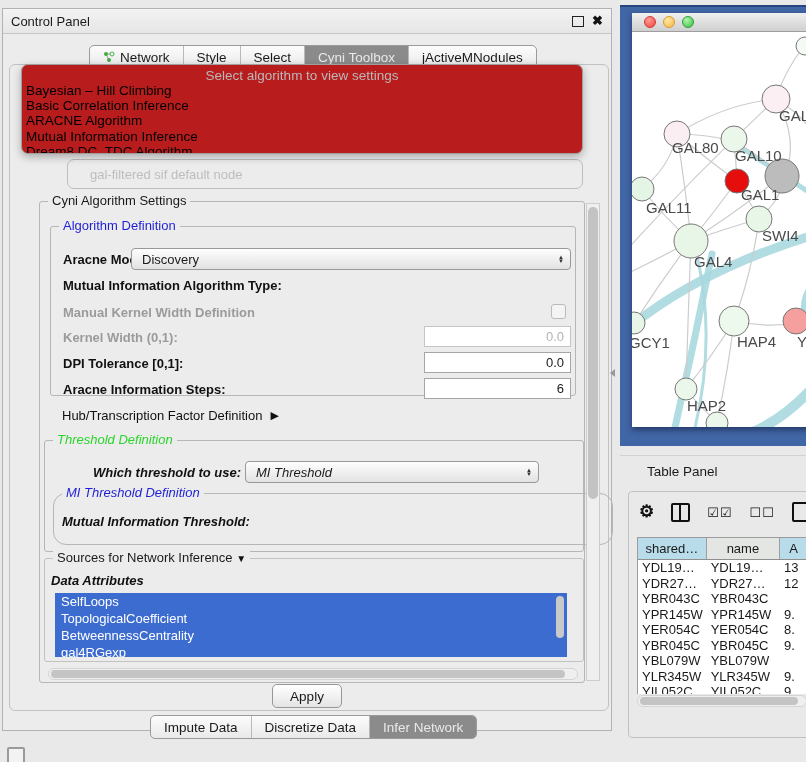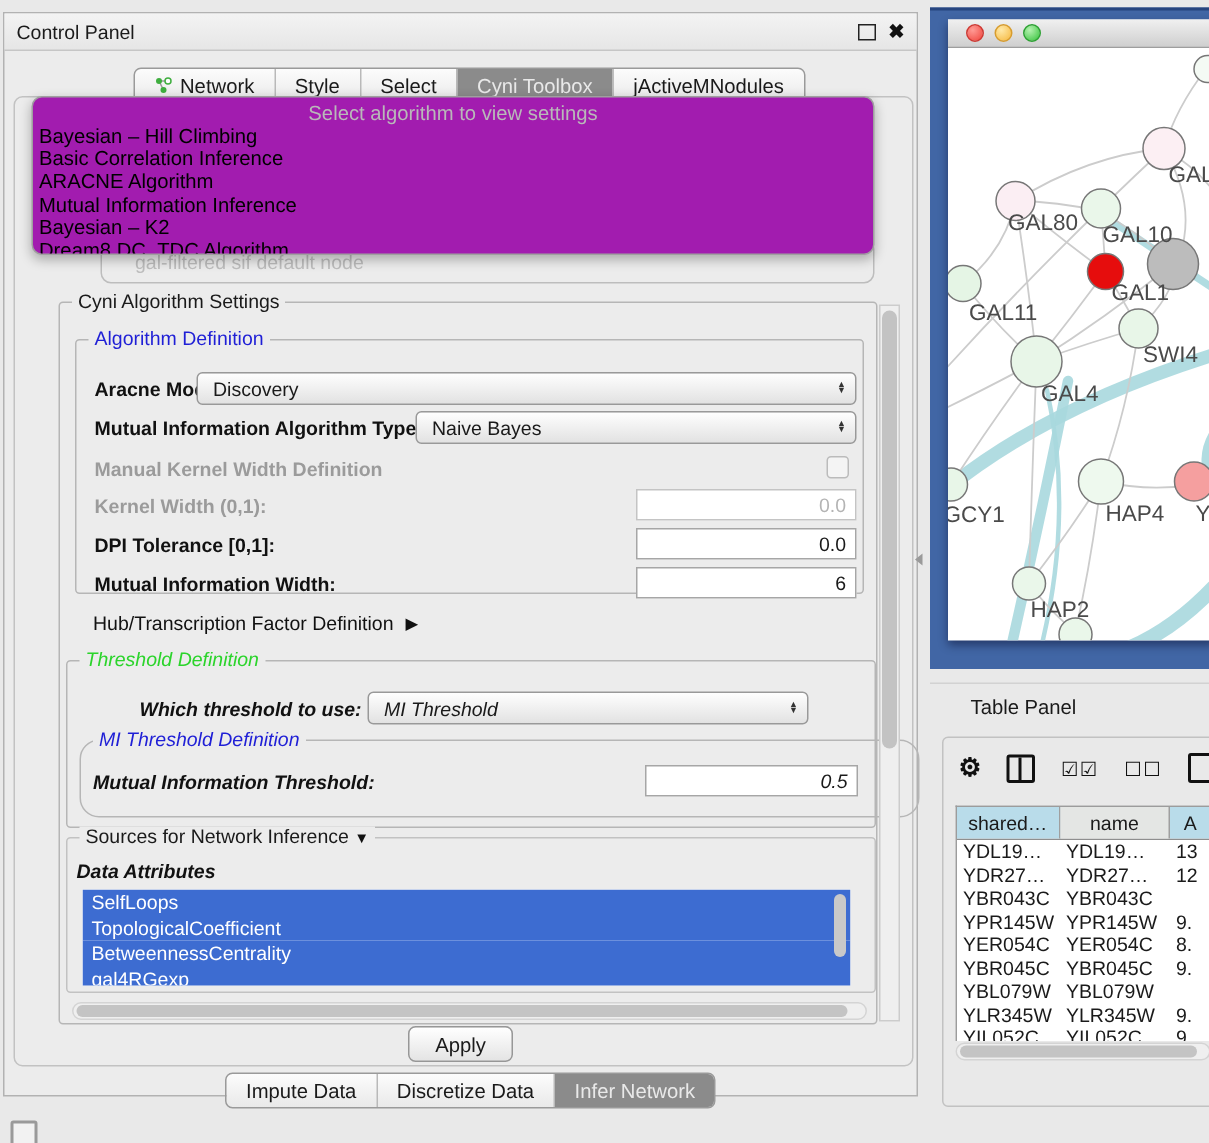--- a/index.html
+++ b/index.html
@@ -26,21 +26,21 @@
   .tabbar{position:absolute;display:flex;height:22px;border:1px solid #9a9a9a;
     border-radius:5px;overflow:hidden;background:linear-gradient(#fcfcfc,#e9e9e9);z-index:5;}
   .tabbar.top{left:86px;top:36px;}
   .tabbar.bottom{left:147px;top:706px;}
   .tab{display:flex;align-items:center;padding:0 13px;border-right:1px solid #b9b9b9;
     font-size:13.5px;color:#1a1a1a;white-space:nowrap;}
   .tab:last-child{border-right:none;}
   .tab.sel{background:#8b8b8b;color:#e9e9e9;}
   .net-ic{margin-right:5px;display:inline-flex;}
   
-  .popup{position:absolute;left:18px;top:55px;width:562px;height:106px;background:#a21caf;
+  .popup{position:absolute;left:18px;top:55px;width:562px;height:90px;background:#b91c1c;
     border:1px solid #9f9f9f;border-radius:7px;box-shadow:0 3px 8px rgba(0,0,0,.28);
     z-index:20;padding-top:3px;box-sizing:border-box;overflow:hidden;}
   .popup-placeholder{color:#b9b9b9;text-align:center;font-size:13.5px;line-height:15px;}
   .popup-item{font-size:13.5px;line-height:15.2px;padding-left:4px;color:#000;}
   .popup-item.bold{font-weight:normal;}
   
   .bg-combo{position:absolute;left:64px;top:150px;width:516px;height:30px;
     border:1px solid #bdbdbd;border-radius:7px;background:#ececec;z-index:2;
     display:flex;align-items:center;padding-left:22px;box-sizing:border-box;color:#bdbdbd;}
   
@@ -163,57 +163,49 @@
     <span>gal-filtered sif default node</span>
   </div>
 
   <div class="popup">
     <div class="popup-placeholder">Select algorithm to view settings</div>
     <div>
         <div class="popup-item">Bayesian – Hill Climbing</div>
         <div class="popup-item">Basic Correlation Inference</div>
         <div class="popup-item bold">ARACNE Algorithm</div>
         <div class="popup-item">Mutual Information Inference</div>
-        <div class="popup-item">Bayesian – K2</div>
         <div class="popup-item">Dream8 DC_TDC Algorithm</div>
       </div>
   </div>
 
   <div class="frame settings-frame">
     <span class="legend">Cyni Algorithm Settings</span>
 
     <div class="group" style="left:10px;top:24px;width:526px;height:170px;">
       <span class="legend blue">Algorithm Definition</span>
       <span class="lbl" style="left:12px;top:25px;">Aracne Mode:</span>
       <div class="combo" style="left:80px;top:21px;width:440px;">
         <span>Discovery</span>
         <span class="arrows">
             <span>▲</span>
             <span>▼</span>
           </span>
       </div>
       <span class="lbl" style="left:12px;top:51px;">Mutual Information Algorithm Type:</span>
-      <div class="combo" style="left:226px;top:47px;width:294px;">
-        <span>Naive Bayes</span>
-        <span class="arrows">
-            <span>▲</span>
-            <span>▼</span>
-          </span>
-      </div>
       <span class="lbl dis" style="left:12px;top:78px;">Manual Kernel Width Definition</span>
       <span class="checkbox" style="left:500px;top:77px;"></span>
       <span class="lbl dis" style="left:12px;top:103px;">Kernel Width (0,1):</span>
       <div class="field dis" style="left:373px;top:99px;width:147px;">
         <span>0.0</span>
       </div>
       <span class="lbl" style="left:12px;top:129px;">DPI Tolerance [0,1]:</span>
       <div class="field" style="left:373px;top:125px;width:147px;">
         <span>0.0</span>
       </div>
-      <span class="lbl" style="left:12px;top:155px;">Mutual Information Width:</span>
+      <span class="lbl" style="left:12px;top:155px;">Aracne Information Steps:</span>
       <div class="field" style="left:373px;top:151px;width:147px;">
         <span>6</span>
       </div>
     </div>
 
     <div style="position:absolute;left:22px;top:206px;display:flex;align-items:center;gap:8px;">
       <span class="lbl reg" style="position:static;">Hub/Transcription Factor Definition</span>
       <span class="tri">▶</span>
     </div>
 
@@ -223,23 +215,20 @@
       <div class="combo" style="left:200px;top:20px;width:294px;">
         <span>MI Threshold</span>
         <span class="arrows">
             <span>▲</span>
             <span>▼</span>
           </span>
       </div>
       <div class="group" style="left:8px;top:52px;width:560px;height:52px;border-radius:13px;">
         <span class="legend blue">MI Threshold Definition</span>
         <span class="lbl" style="left:8px;top:20px;">Mutual Information Threshold:</span>
-        <div class="field" style="left:376px;top:16px;width:142px;">
-          <span>0.5</span>
-        </div>
       </div>
     </div>
 
     <div class="group" style="left:4px;top:356px;width:540px;height:104px;border-color:#c2c2c2;">
       <span class="legend">
         <span>Sources for Network Inference</span>
         <span class="tri" style="font-size:10px;">▼</span>
       </span>
       <span class="lbl" style="left:6px;top:14px;font-style:italic;">Data Attributes</span>
       <div class="attr-list">

